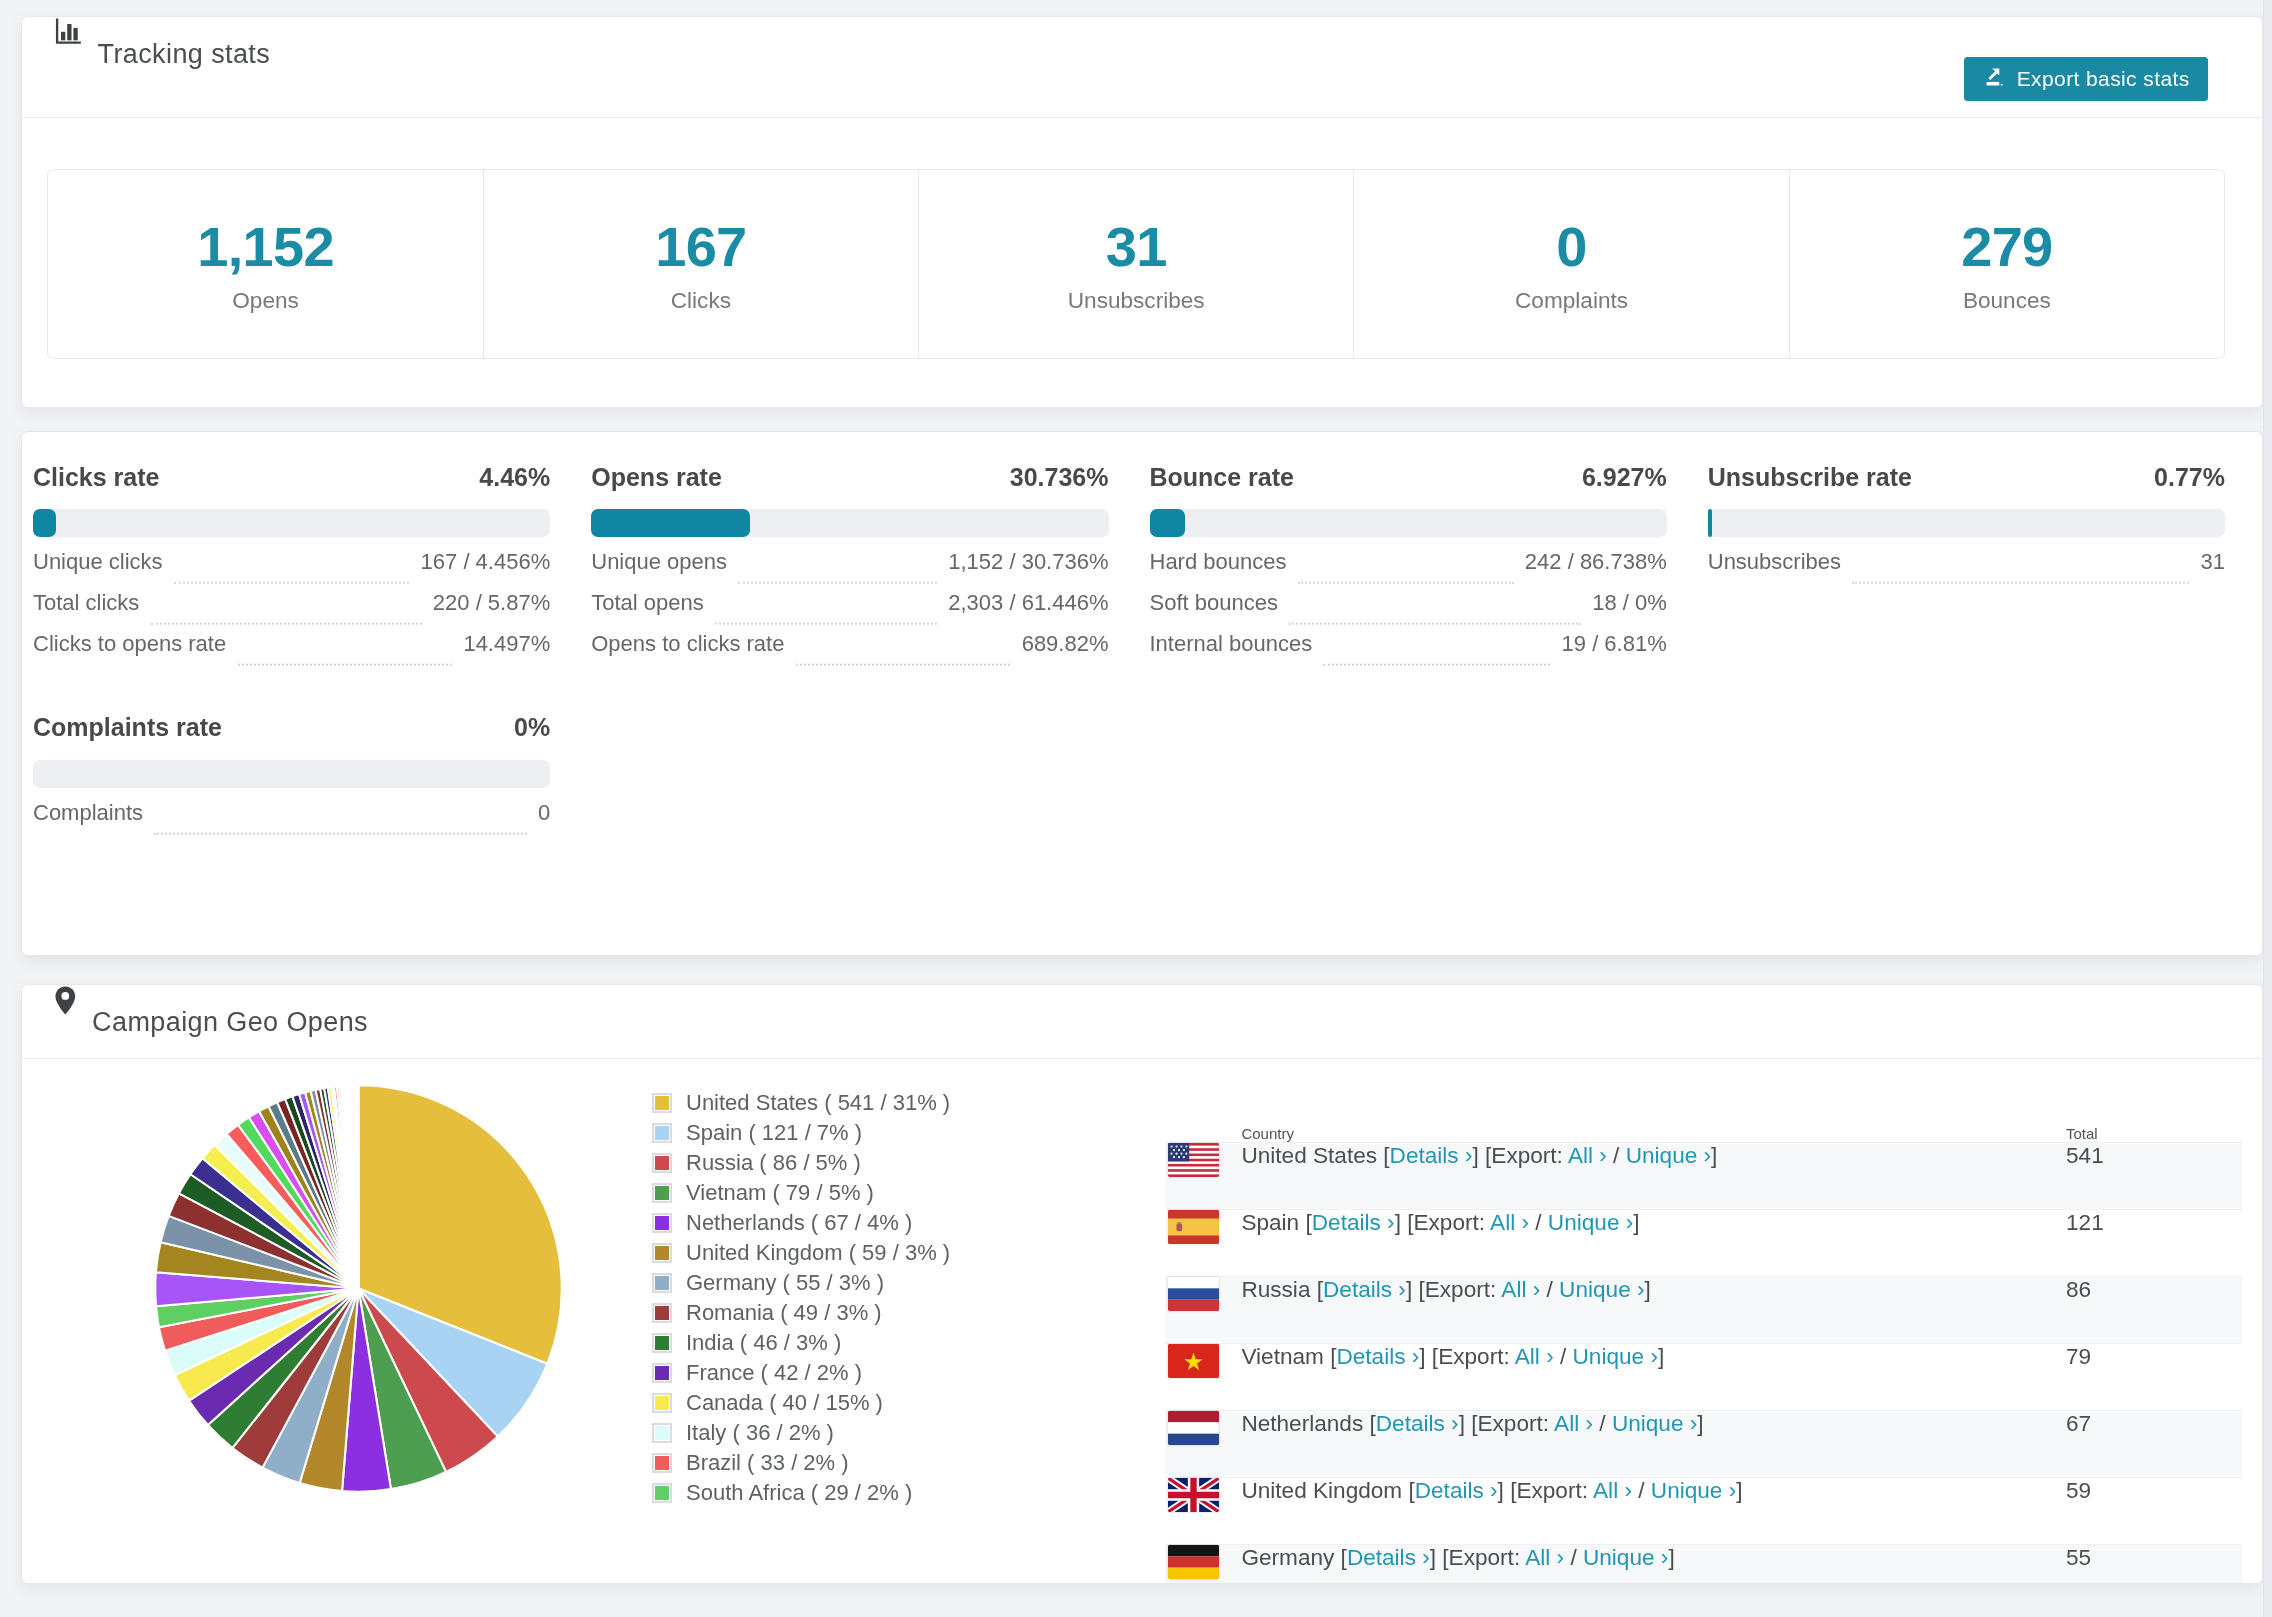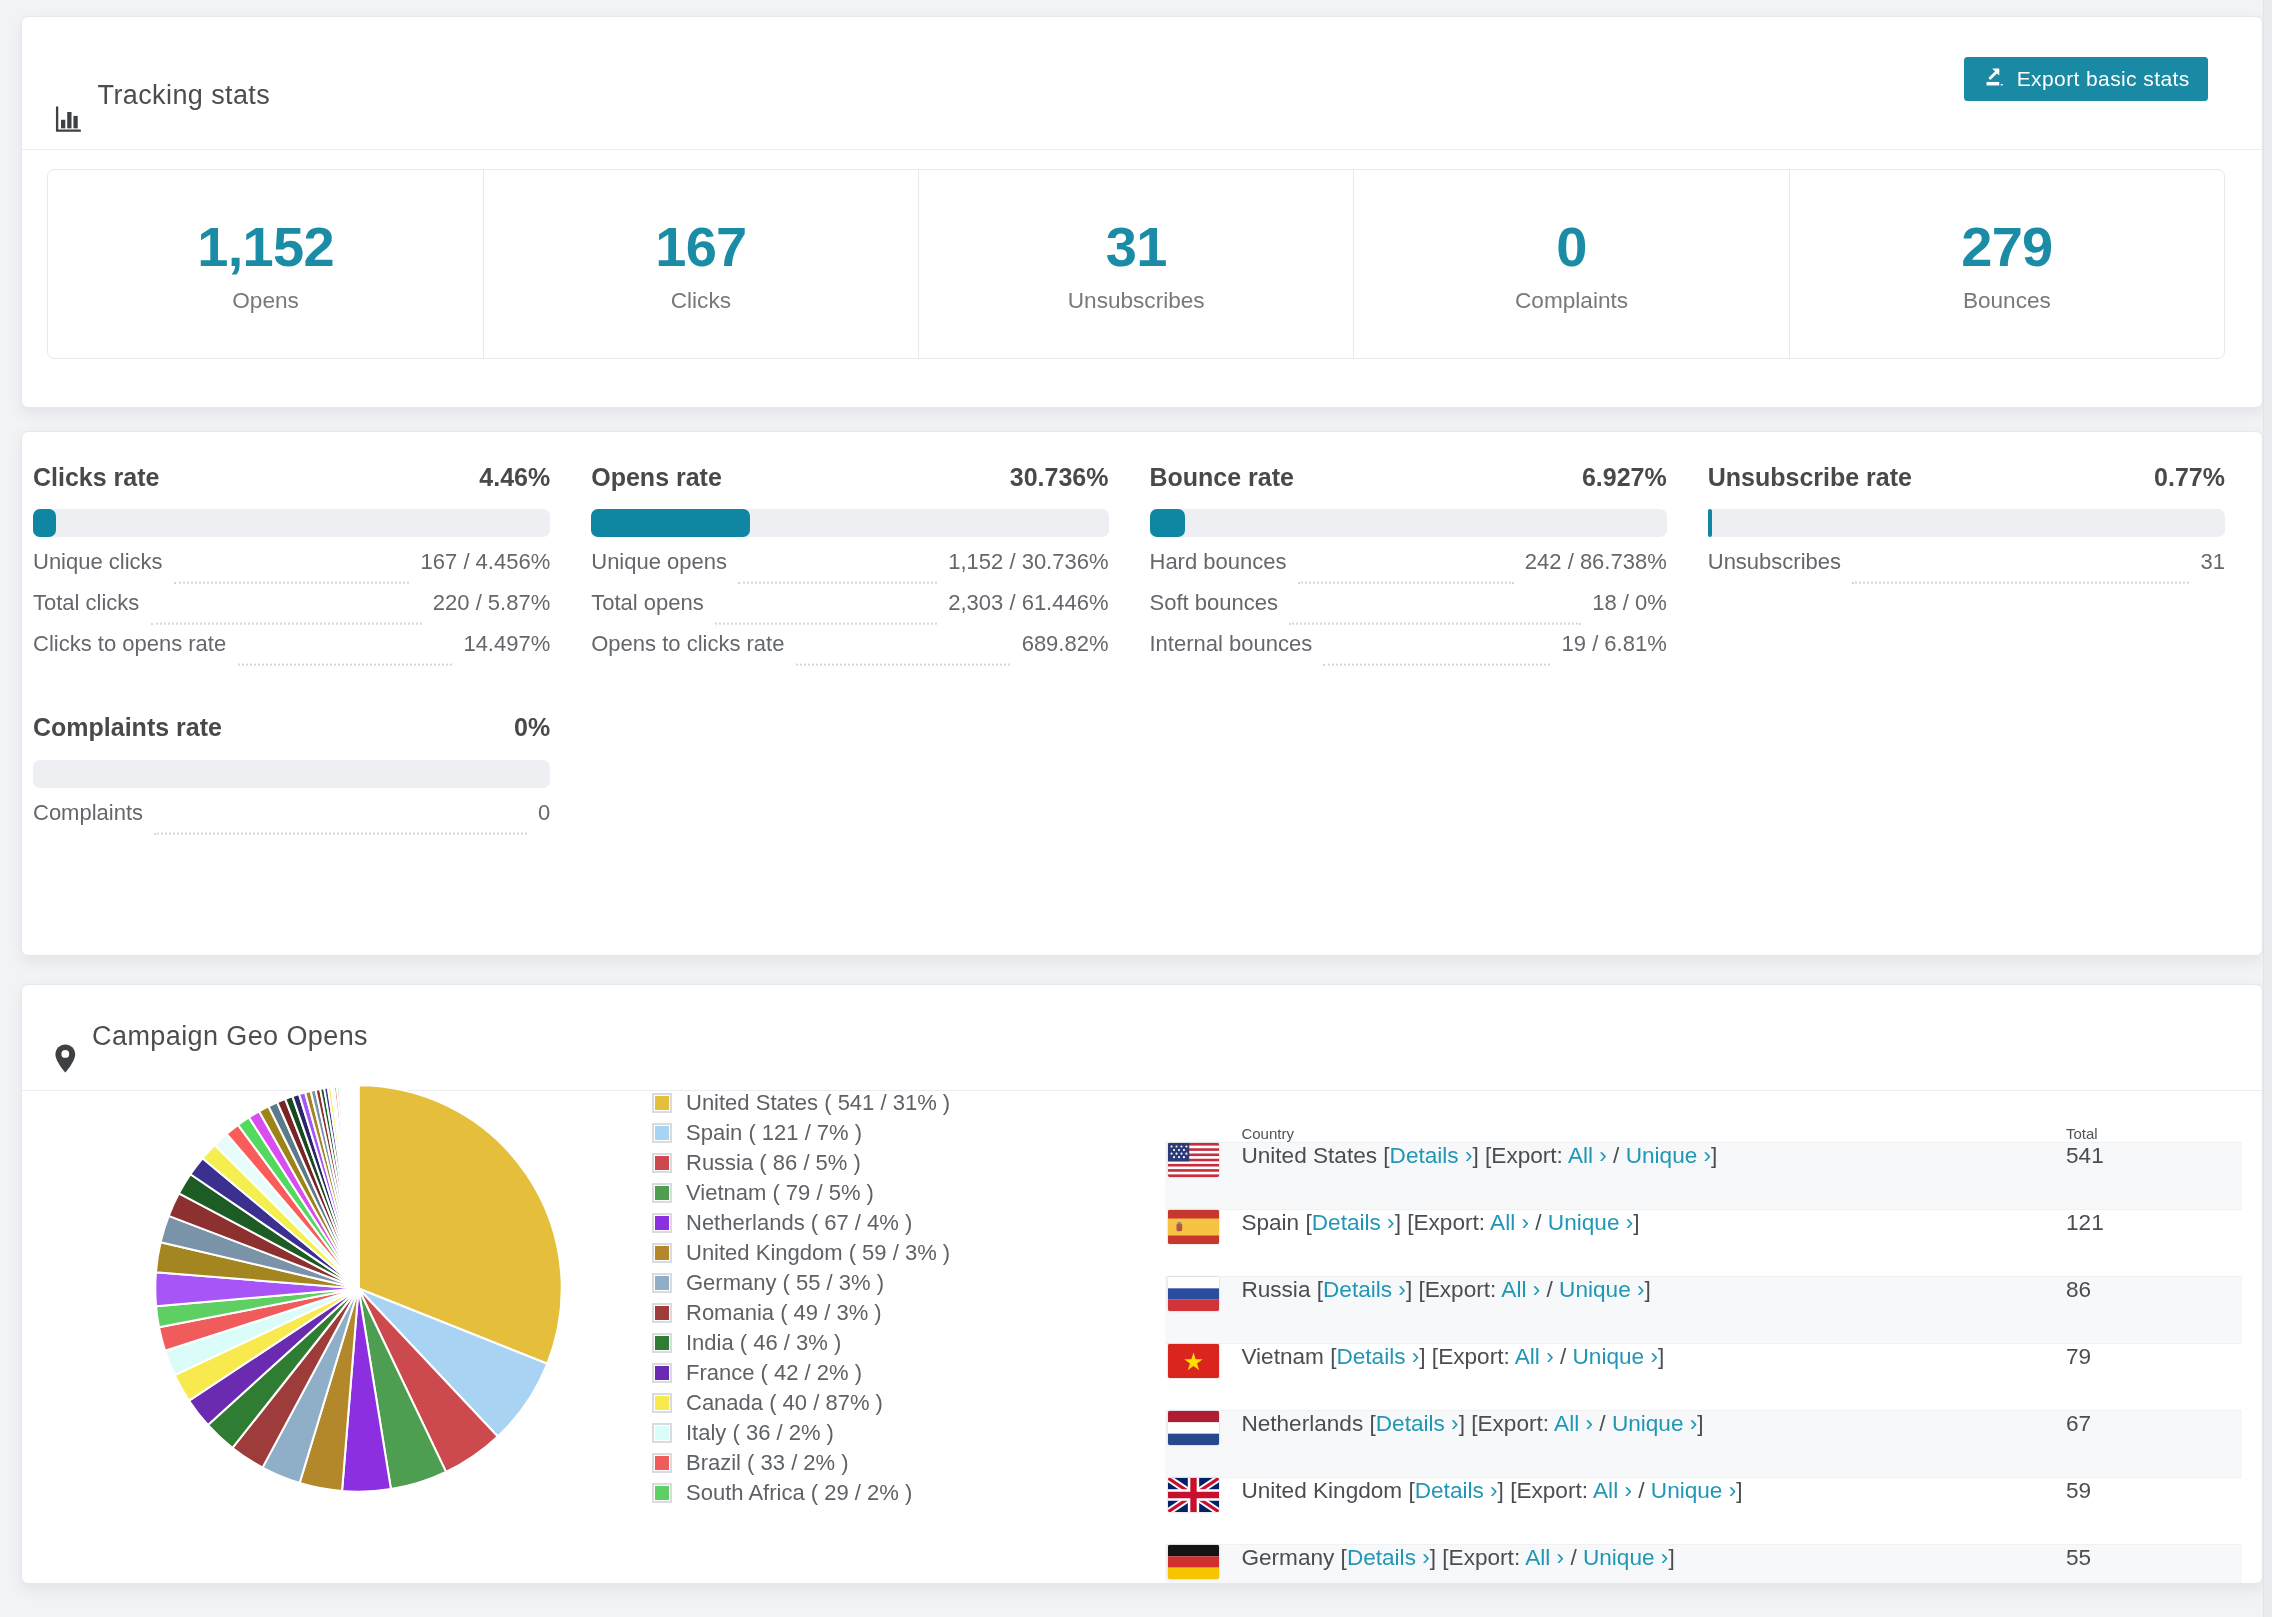--- a/index.html
+++ b/index.html
@@ -14,21 +14,21 @@
     position:absolute;left:21px;width:2242px;background:#fff;
     border:0.7px solid #e5e8eb;border-radius:7px;
     box-shadow:0 5.6px 12.7px rgba(100,110,130,.10);
     box-sizing:border-box;
   }
   #card-tracking{top:16px;height:392px}
   #card-rates{top:431px;height:525px}
   #card-geo{top:984px;height:600px;overflow:hidden}
 
   .card-header{
-    display:flex;align-items:flex-end;gap:15.5px;height:100px;padding:16px 32px;
+    display:flex;align-items:flex-start;gap:15.5px;height:100px;padding:0 32px;
     border-bottom:0.7px solid #eaecef;position:relative;
   }
   #card-geo .card-header{height:73px}
   .card-title{font-size:27px;font-weight:500;color:#4b4e51;letter-spacing:0.4px}
   .hdr-icon{display:flex;align-items:center;color:#3e4144}
 
   
   .export-btn{
     position:absolute;right:54px;top:40px;height:44px;
     display:flex;align-items:center;gap:10px;padding:0 18.4px;
@@ -412,21 +412,21 @@
     <span class="lg-swatch">
           <i style="background: rgb(107, 43, 176);"></i>
         </span>
     <span class="lg-text">France ( 42 / 2% )</span>
   </li>
 
   <li>
     <span class="lg-swatch">
           <i style="background: rgb(248, 233, 78);"></i>
         </span>
-    <span class="lg-text">Canada ( 40 / 87% )</span>
+    <span class="lg-text">Canada ( 40 / 15% )</span>
   </li>
 
   <li>
     <span class="lg-swatch">
           <i style="background: rgb(219, 253, 249);"></i>
         </span>
     <span class="lg-text">Italy ( 36 / 2% )</span>
   </li>
 
   <li>

